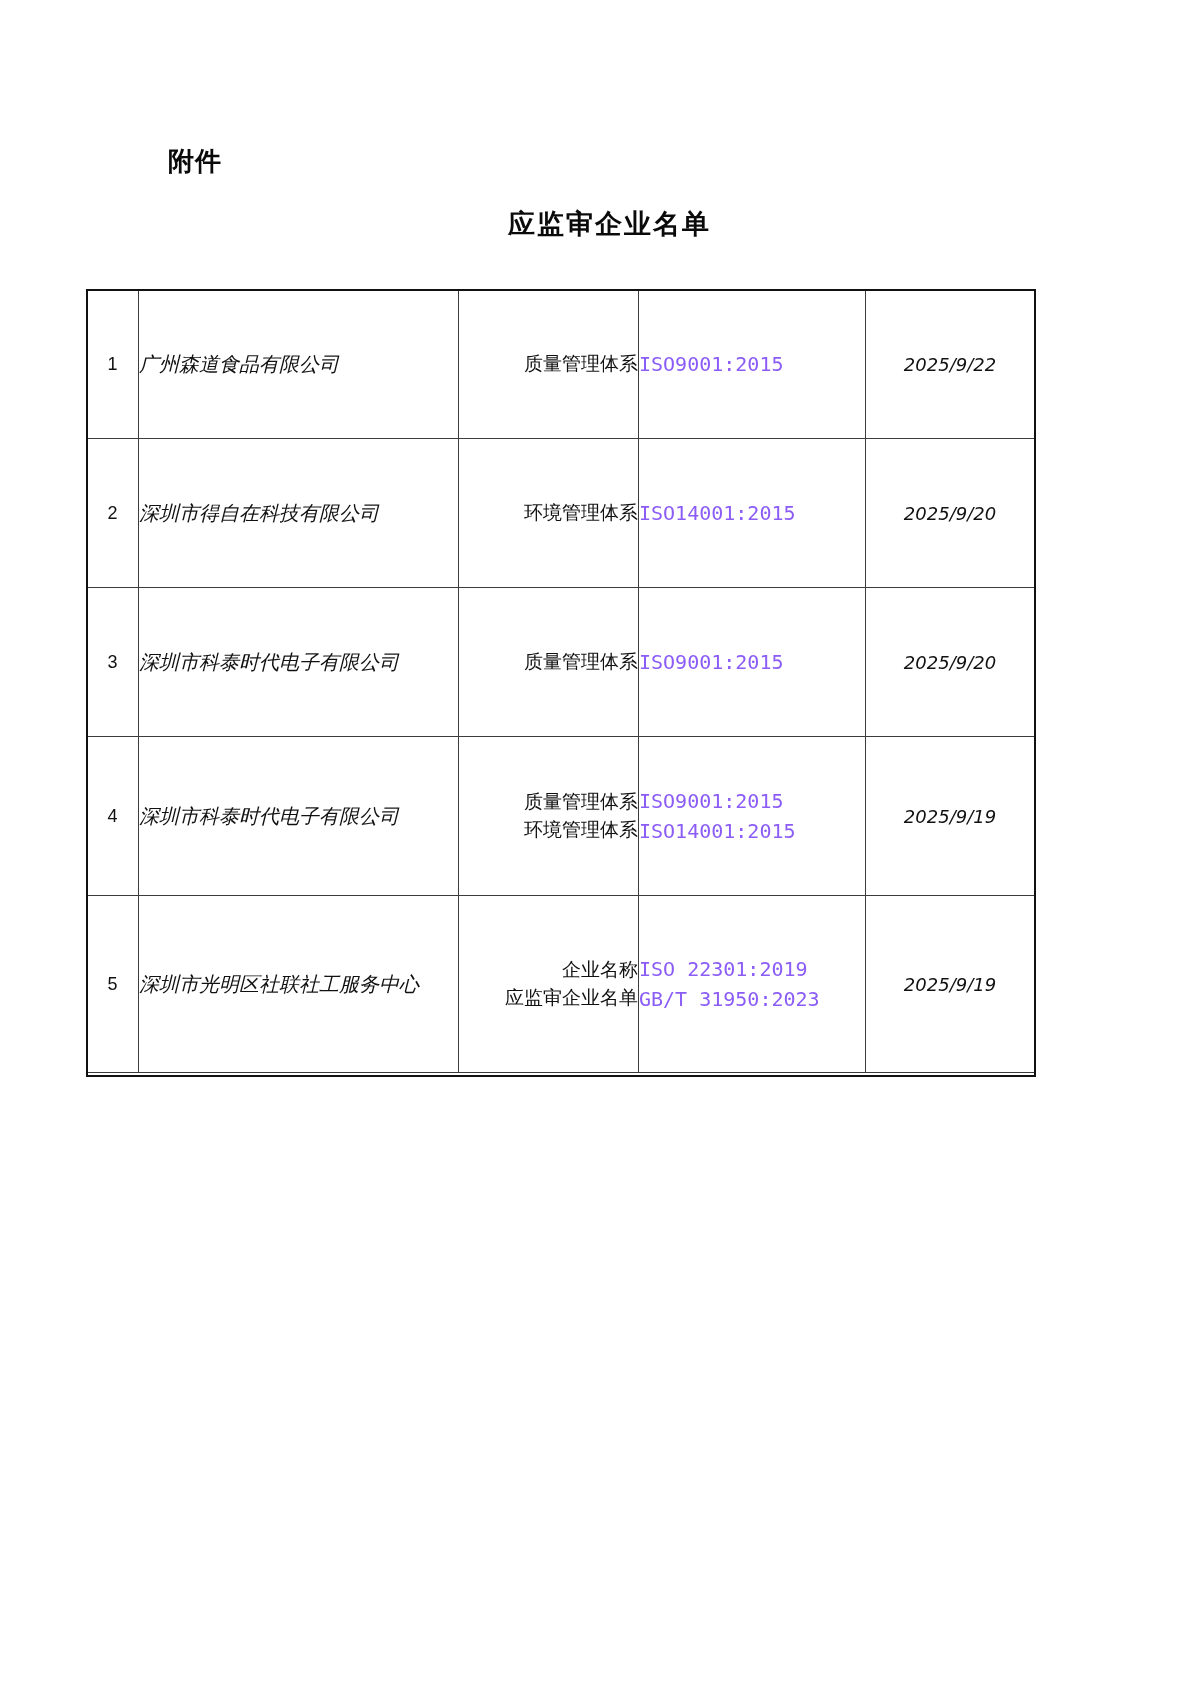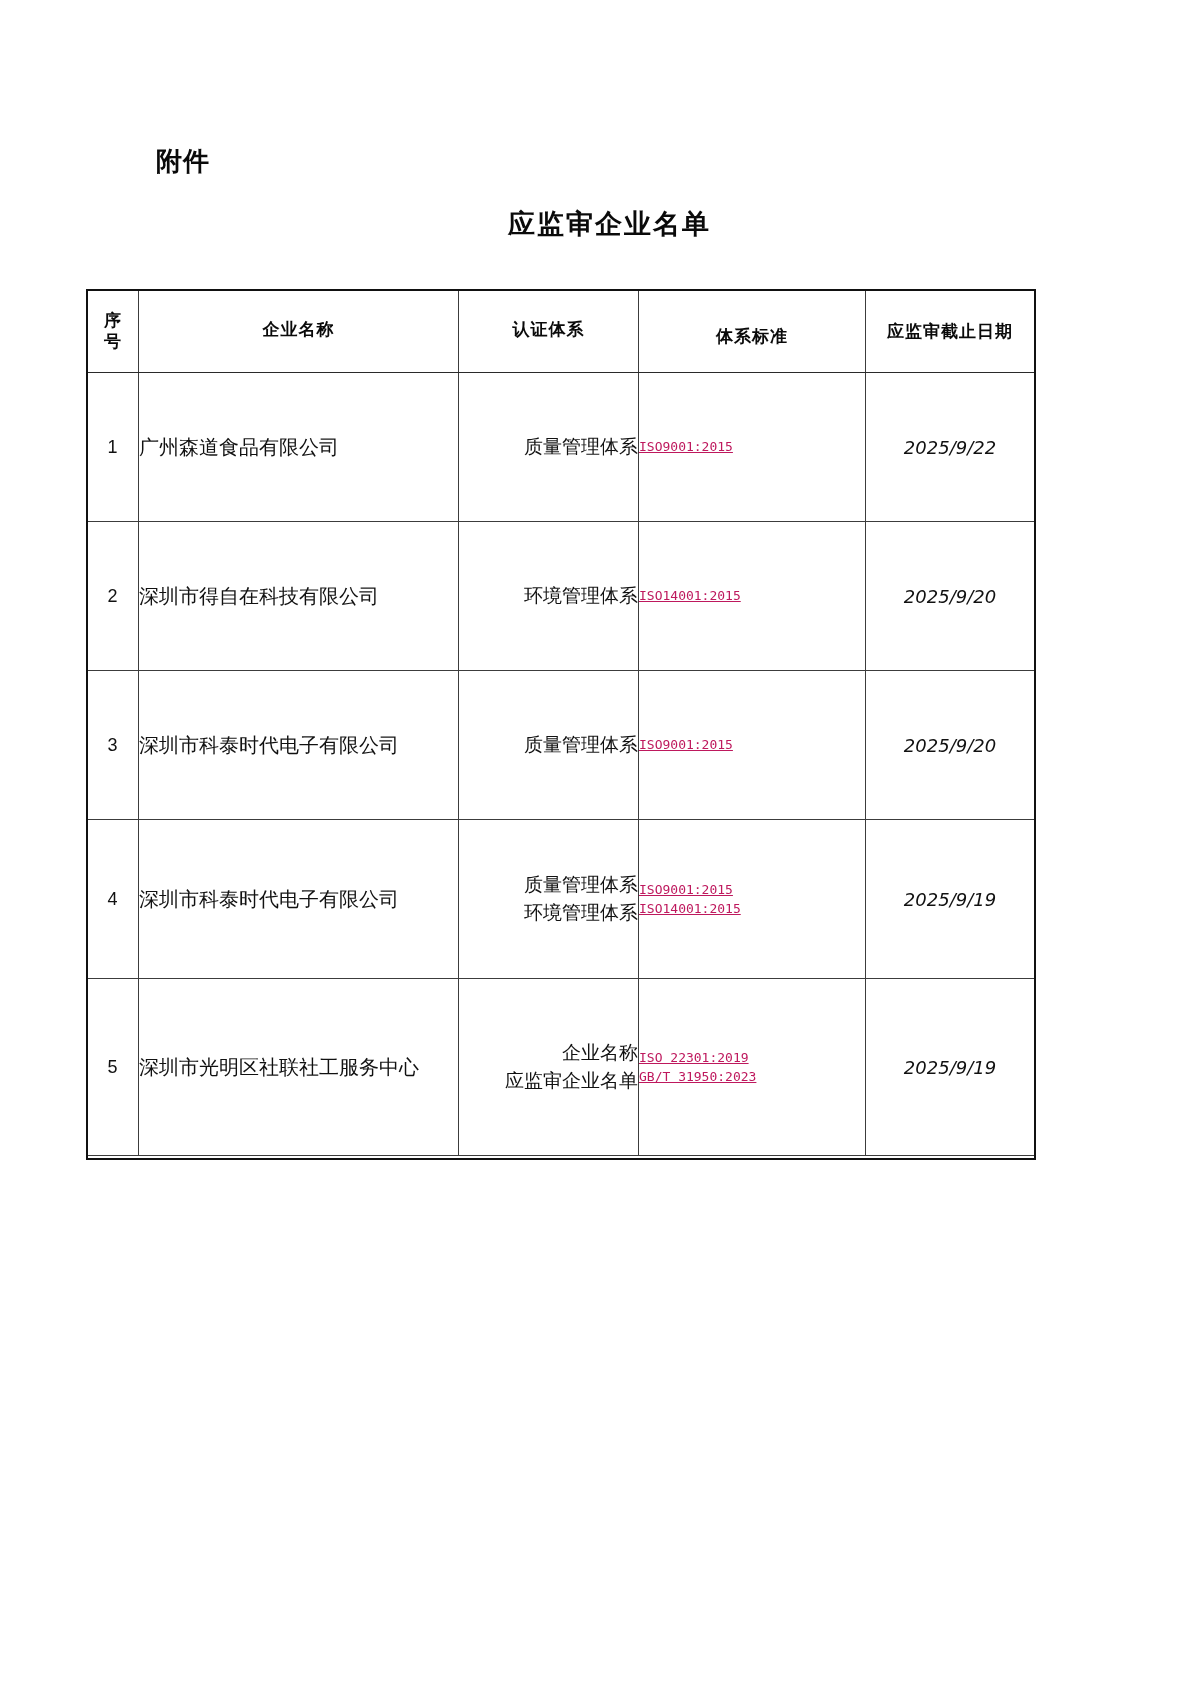--- a/index.html
+++ b/index.html
@@ -17,21 +17,21 @@
   }
   .page {
     position: absolute;
     inset: 0;
     background: #fff;
   }
 
   
   .attachment-label {
     position: absolute;
-    left: 156px;
+    left: 168px;
     top: 144px;
     font-family: Liberation Serif, serif;
     font-size: 26px;
     font-weight: 700;
     letter-spacing: 1px;
     color: #0a0a0a;
     white-space: nowrap;
   }
 
   
@@ -128,38 +128,38 @@
     font-family: "Liberation Sans", sans-serif;
     color: #111;
   }
   .cell-name {
     padding: 0 12px 0 16px;
     font-size: 20px;
     line-height: 1.42;
     font-family: "DejaVu Sans", "Liberation Sans", sans-serif;
     color: #111;
     text-align: left;
+    font-style: italic;
   }
   .cell-sys {
     padding: 0 8px 0 14px;
     font-size: 19px;
     line-height: 1.45;
     font-family: "DejaVu Sans", "Liberation Sans", sans-serif;
     color: #111;
     text-align: right;
   }
   .cell-std {
     padding: 0 8px 0 16px;
-    font-size: 13px;
+    font-size: 20px;
     line-height: 1.5;
     font-family: "DejaVu Sans Mono", "Liberation Mono", monospace;
     letter-spacing: 0px;
-    color: #be185d;
+    color: #8b5cf6;
     text-align: left;
-    text-decoration: underline;
   }
   .cell-date {
     text-align: center;
     font-size: 18px;
     font-family: "DejaVu Sans", "Liberation Sans", sans-serif;
     color: #111;
     font-style: italic;
   }
   .sub-line { display: block; }
   .mono-line { display: block; white-space: pre; }
@@ -176,37 +176,20 @@
   <div class="table-wrap">
     <table class="listing">
       <colgroup>
         <col class="c-idx">
           <col class="c-name">
           <col class="c-sys">
           <col class="c-std">
           <col class="c-date">
       </colgroup>
       <tbody>
-        <tr class="head-row">
-          <td>
-            <div class="hdr-idx">序号</div>
-          </td>
-          <td>
-            <div class="hdr hdr-name">企业名称</div>
-          </td>
-          <td>
-            <div class="hdr hdr-sys">认证体系</div>
-          </td>
-          <td>
-            <div class="hdr hdr-std">体系标准</div>
-          </td>
-          <td>
-            <div class="hdr hdr-date">应监审截止日期</div>
-          </td>
-        </tr>
 
         <tr class="data-row">
           <td class="cell-idx">1</td>
           <td class="cell-name">广州森道食品有限公司</td>
           <td class="cell-sys">
             <span class="sub-line">质量管理体系</span>
           </td>
           <td class="cell-std">
             <span class="mono-line">ISO9001:2015</span>
           </td>

